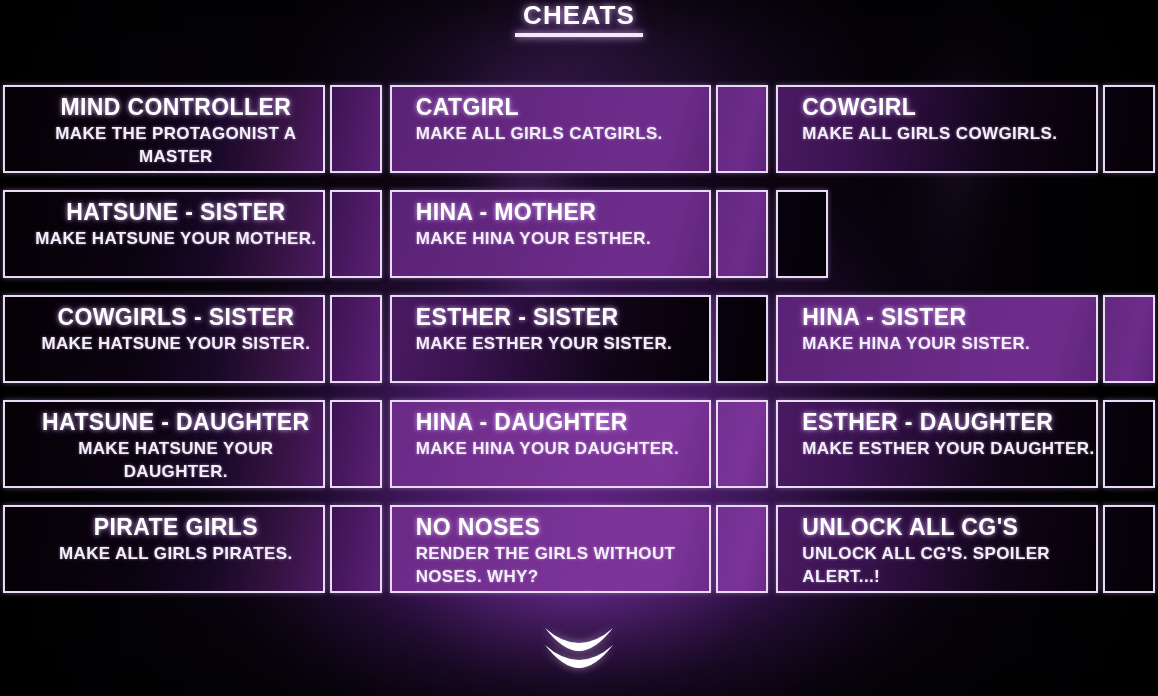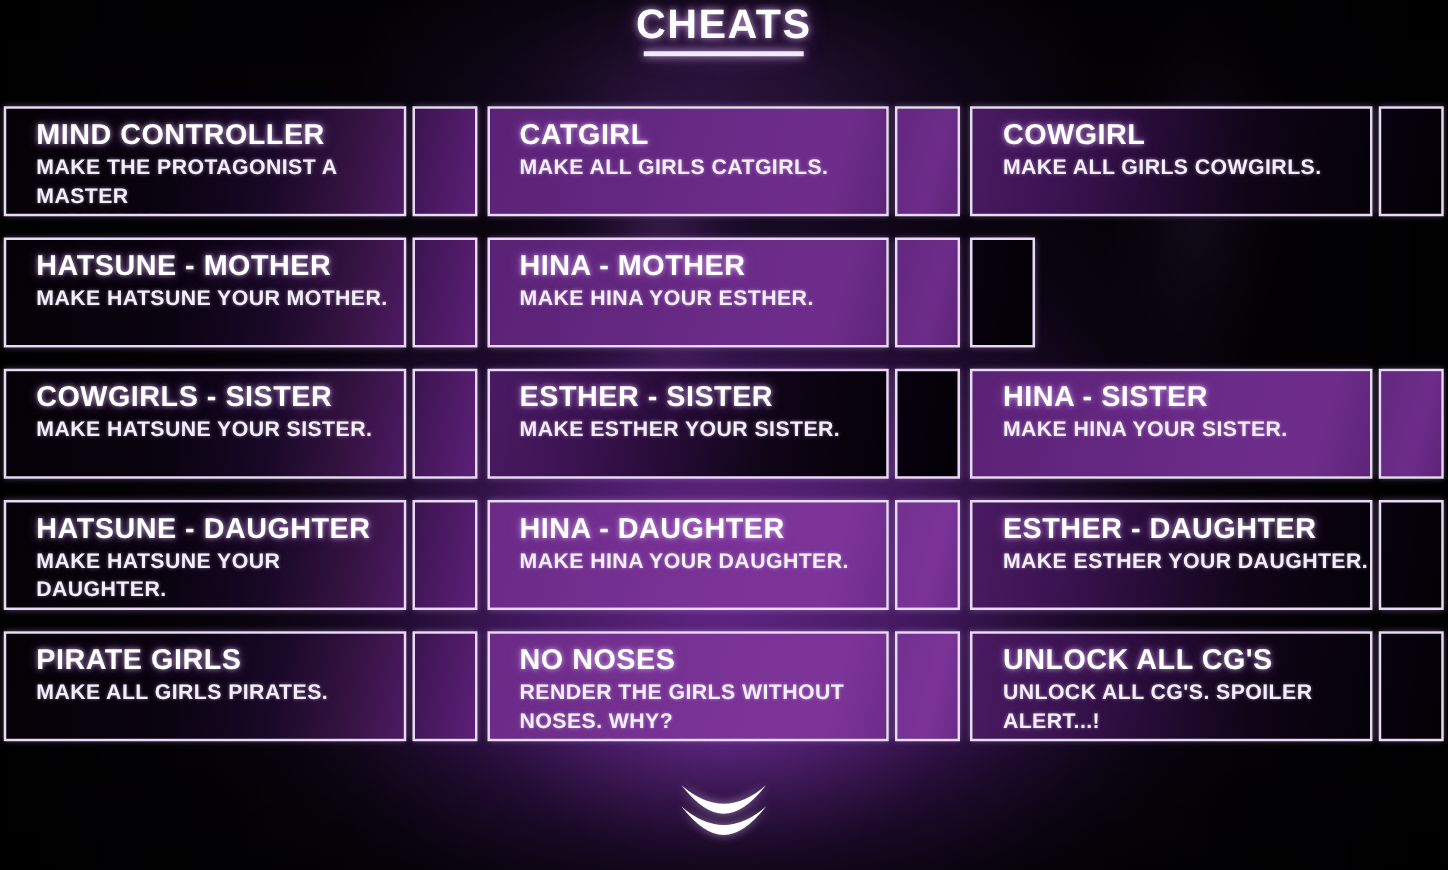--- a/index.html
+++ b/index.html
@@ -101,21 +101,21 @@
     left: 0;
     right: 0;
     height: 60px;
     display: flex;
     flex-direction: column;
     align-items: center;
     justify-content: flex-start;
     padding-top: 2px;
   }
   #page-title {
-    font-size: 33px;
+    font-size: 26px;
     font-weight: 700;
     letter-spacing: 1.2px;
     color: #ffffff;
     text-shadow: 0 0 6px rgba(215,180,240,0.85), 0 0 16px rgba(160,90,210,0.55);
     line-height: 1.05;
   }
   #title-underline {
     margin-top: 4px;
     width: 128px;
     height: 4px;
@@ -152,20 +152,21 @@
   .cheat-toggle {
     flex: 0 0 52px;
     border: 2px solid #e8d9f4;
     box-sizing: border-box;
     box-shadow: 0 0 5px rgba(205,160,238,0.45);
   }
 
   
   .col-1 .cheat-body, .col-1 .cheat-toggle {
     background: linear-gradient(100deg, #050106 0%, #0a0310 42%, #180826 66%, #33123f 84%, #4d1a63 100%);
+    text-align: center;
   }
   .col-1 .cheat-toggle {
     background: linear-gradient(100deg, #3b1450 0%, #4e1a66 55%, #5b2076 100%);
   }
   .col-2 .cheat-body {
     background: linear-gradient(105deg, #5a2276 0%, #63277f 35%, #6b2b88 62%, #6e2d8b 85%, #5e2479 100%);
   }
   .col-2 .cheat-toggle {
     background: linear-gradient(105deg, #632880 0%, #6d2c8a 60%, #5d2478 100%);
   }
@@ -255,21 +256,21 @@
       </div>
       <div class="cheat-card col-3">
         <div class="cheat-body">
           <div class="cheat-title">COWGIRL</div>
           <div class="cheat-desc">MAKE ALL GIRLS COWGIRLS.</div>
         </div>
         <div class="cheat-toggle"></div>
       </div>
       <div class="cheat-card col-1">
         <div class="cheat-body">
-          <div class="cheat-title">HATSUNE - MOTHER</div>
+          <div class="cheat-title">HATSUNE - SISTER</div>
           <div class="cheat-desc">MAKE HATSUNE YOUR MOTHER.</div>
         </div>
         <div class="cheat-toggle"></div>
       </div>
       <div class="cheat-card col-2">
         <div class="cheat-body">
           <div class="cheat-title">HINA - MOTHER</div>
           <div class="cheat-desc">MAKE HINA YOUR ESTHER.</div>
         </div>
         <div class="cheat-toggle"></div>

